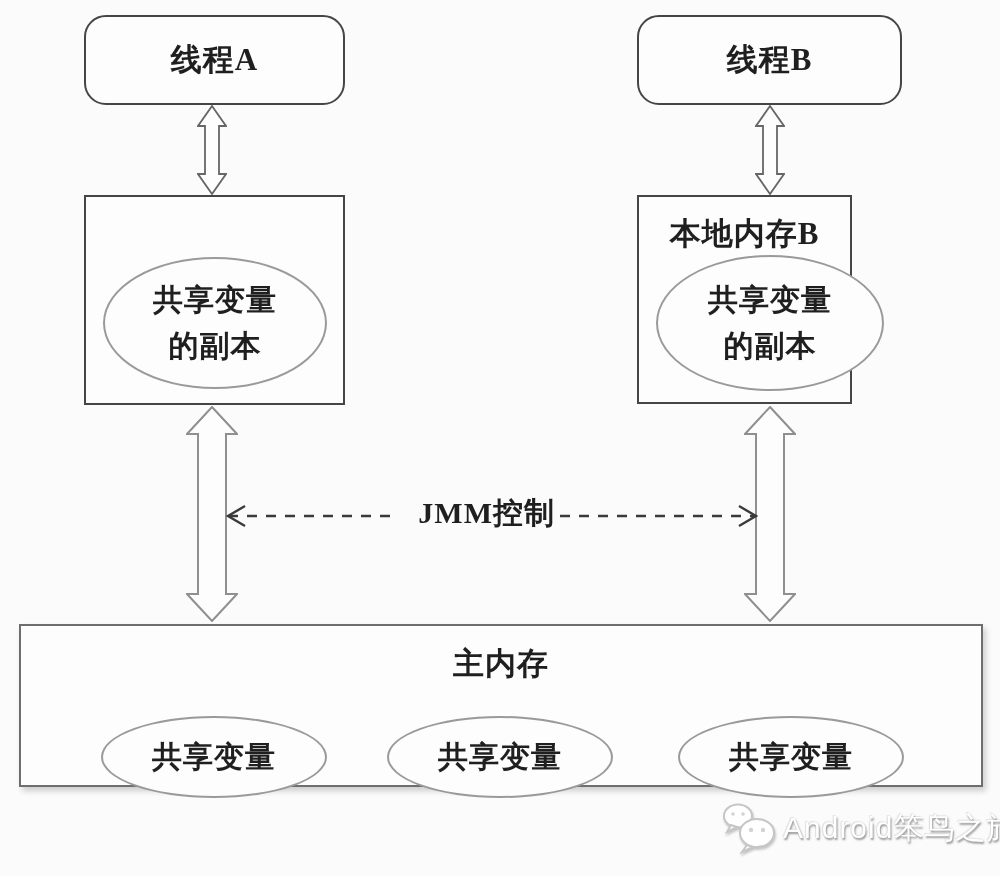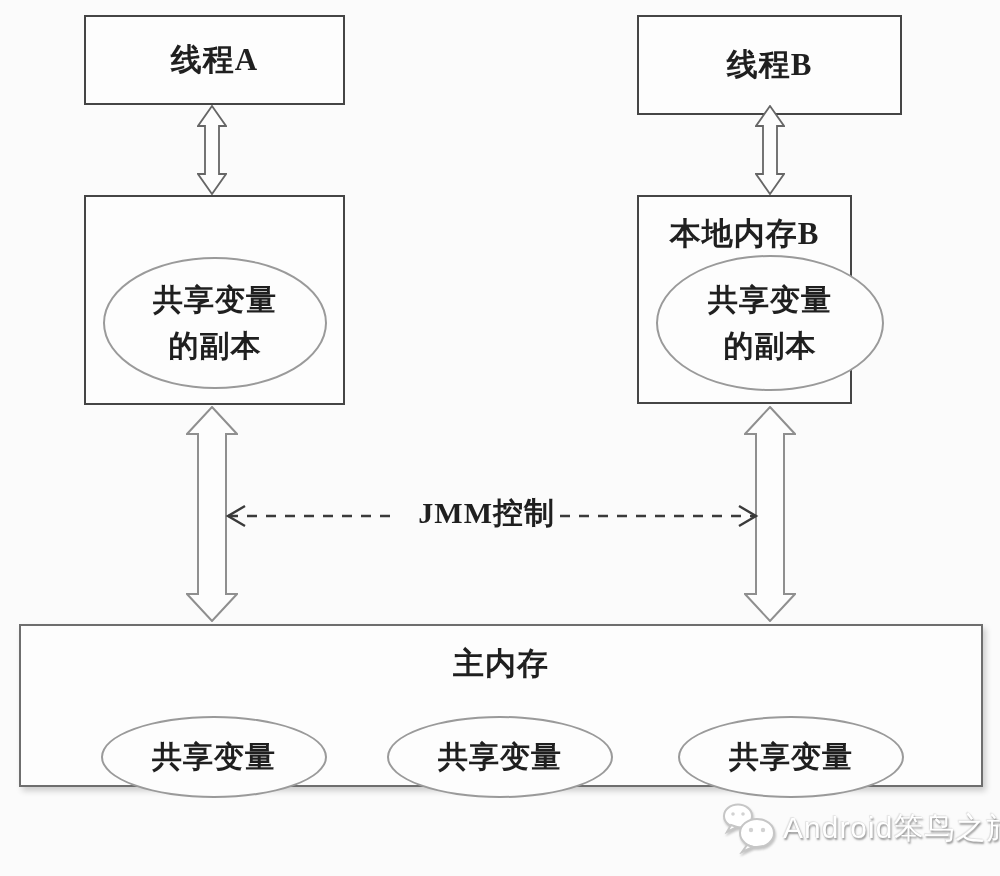--- a/index.html
+++ b/index.html
@@ -18,20 +18,21 @@
     background: #fdfdfd;
     border: 2px solid #454545;
   }
   .thread-box {
     display: flex;
     align-items: center;
     justify-content: center;
     font-size: 31px;
     font-weight: 600;
     letter-spacing: 1px;
+    border-radius: 22px;
   }
   .local-title, .main-title {
     text-align: center;
     font-size: 31px;
     font-weight: 600;
     letter-spacing: 1px;
   }
   .local-title { padding-top: 16px; }
   .main-title { padding-top: 17px; }
   .ellipse {
@@ -90,21 +91,21 @@
 </style>
 </head>
 <body>
 
 <div class="canvas">
 
   <div class="box thread-box" style="left:84px; top:15px; width:261px; height:90px;">
     <span>线程A</span>
   </div>
 
-  <div class="box thread-box" style="left:637px; top:15px; width:265px; height:100px;">
+  <div class="box thread-box" style="left:637px; top:15px; width:265px; height:90px;">
     <span>线程B</span>
   </div>
 
   <svg class="arrow-svg" style="left:197px; top:105px;" width="30" height="90" viewBox="0 0 30 90">
     <polygon points="15,1 29,21 22,21 22,69 29,69 15,89 1,69 8,69 8,21 1,21" fill="#fdfdfd" stroke="#666666" stroke-width="1.8"></polygon>
   </svg>
 
   <svg class="arrow-svg" style="left:755px; top:105px;" width="30" height="90" viewBox="0 0 30 90">
     <polygon points="15,1 29,21 22,21 22,69 29,69 15,89 1,69 8,69 8,21 1,21" fill="#fdfdfd" stroke="#666666" stroke-width="1.8"></polygon>
   </svg>

